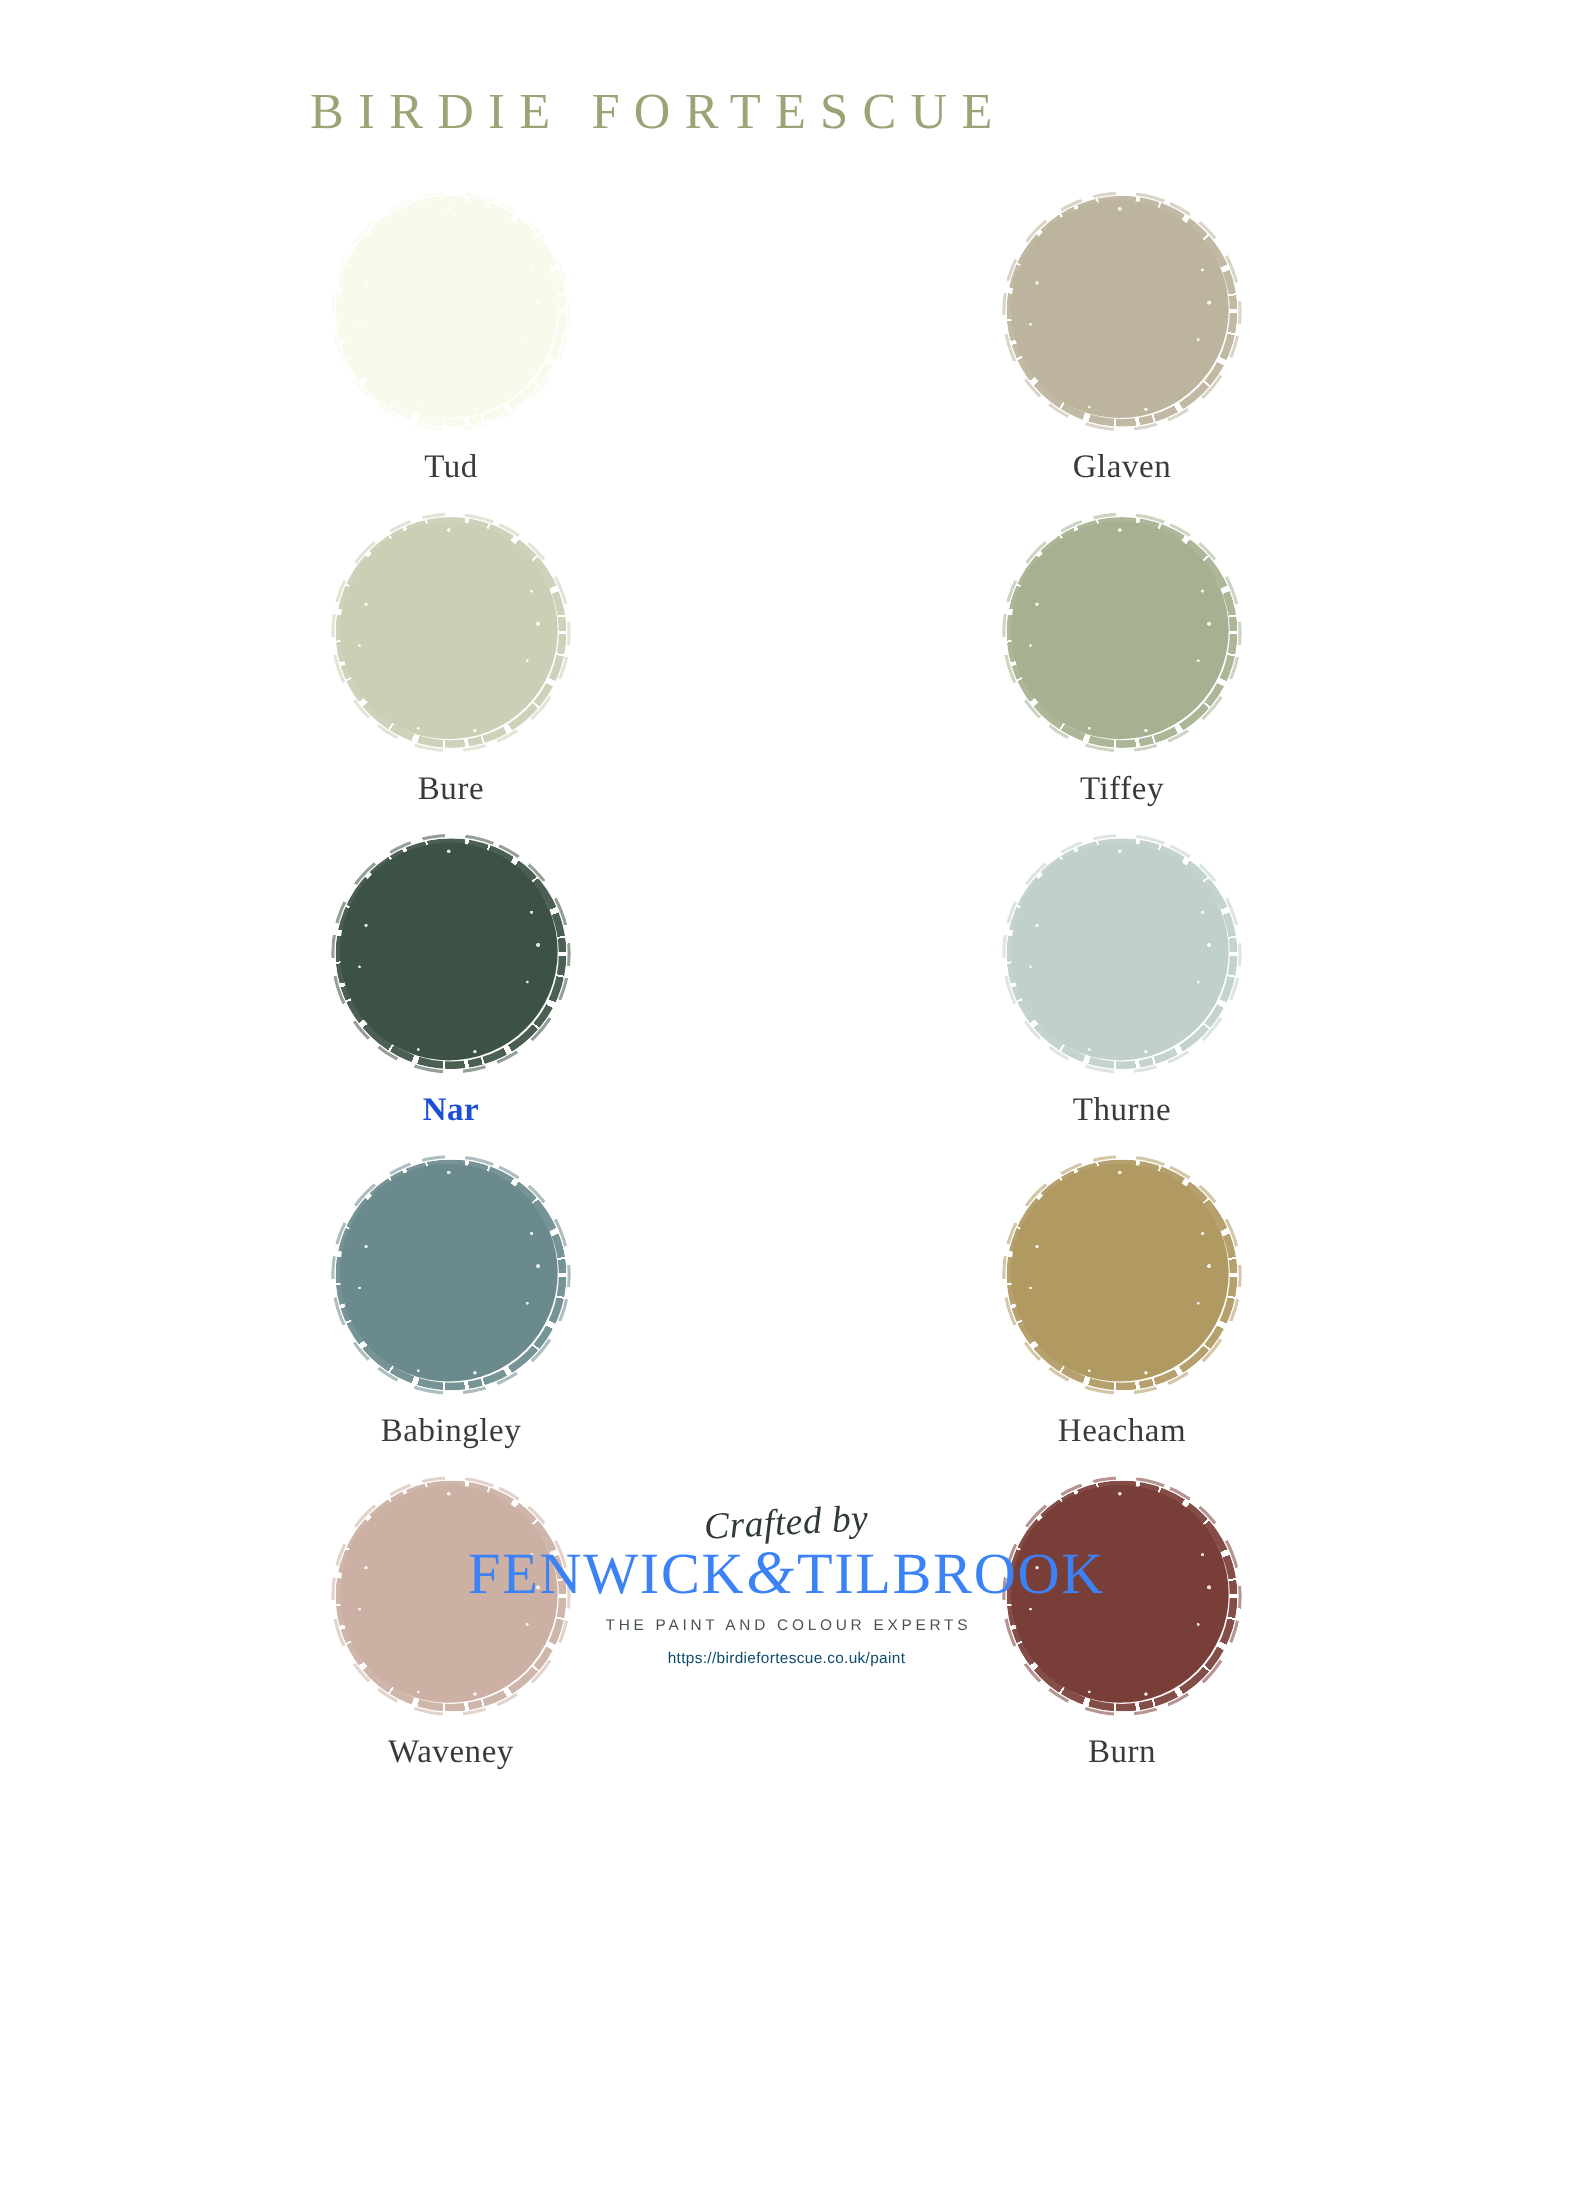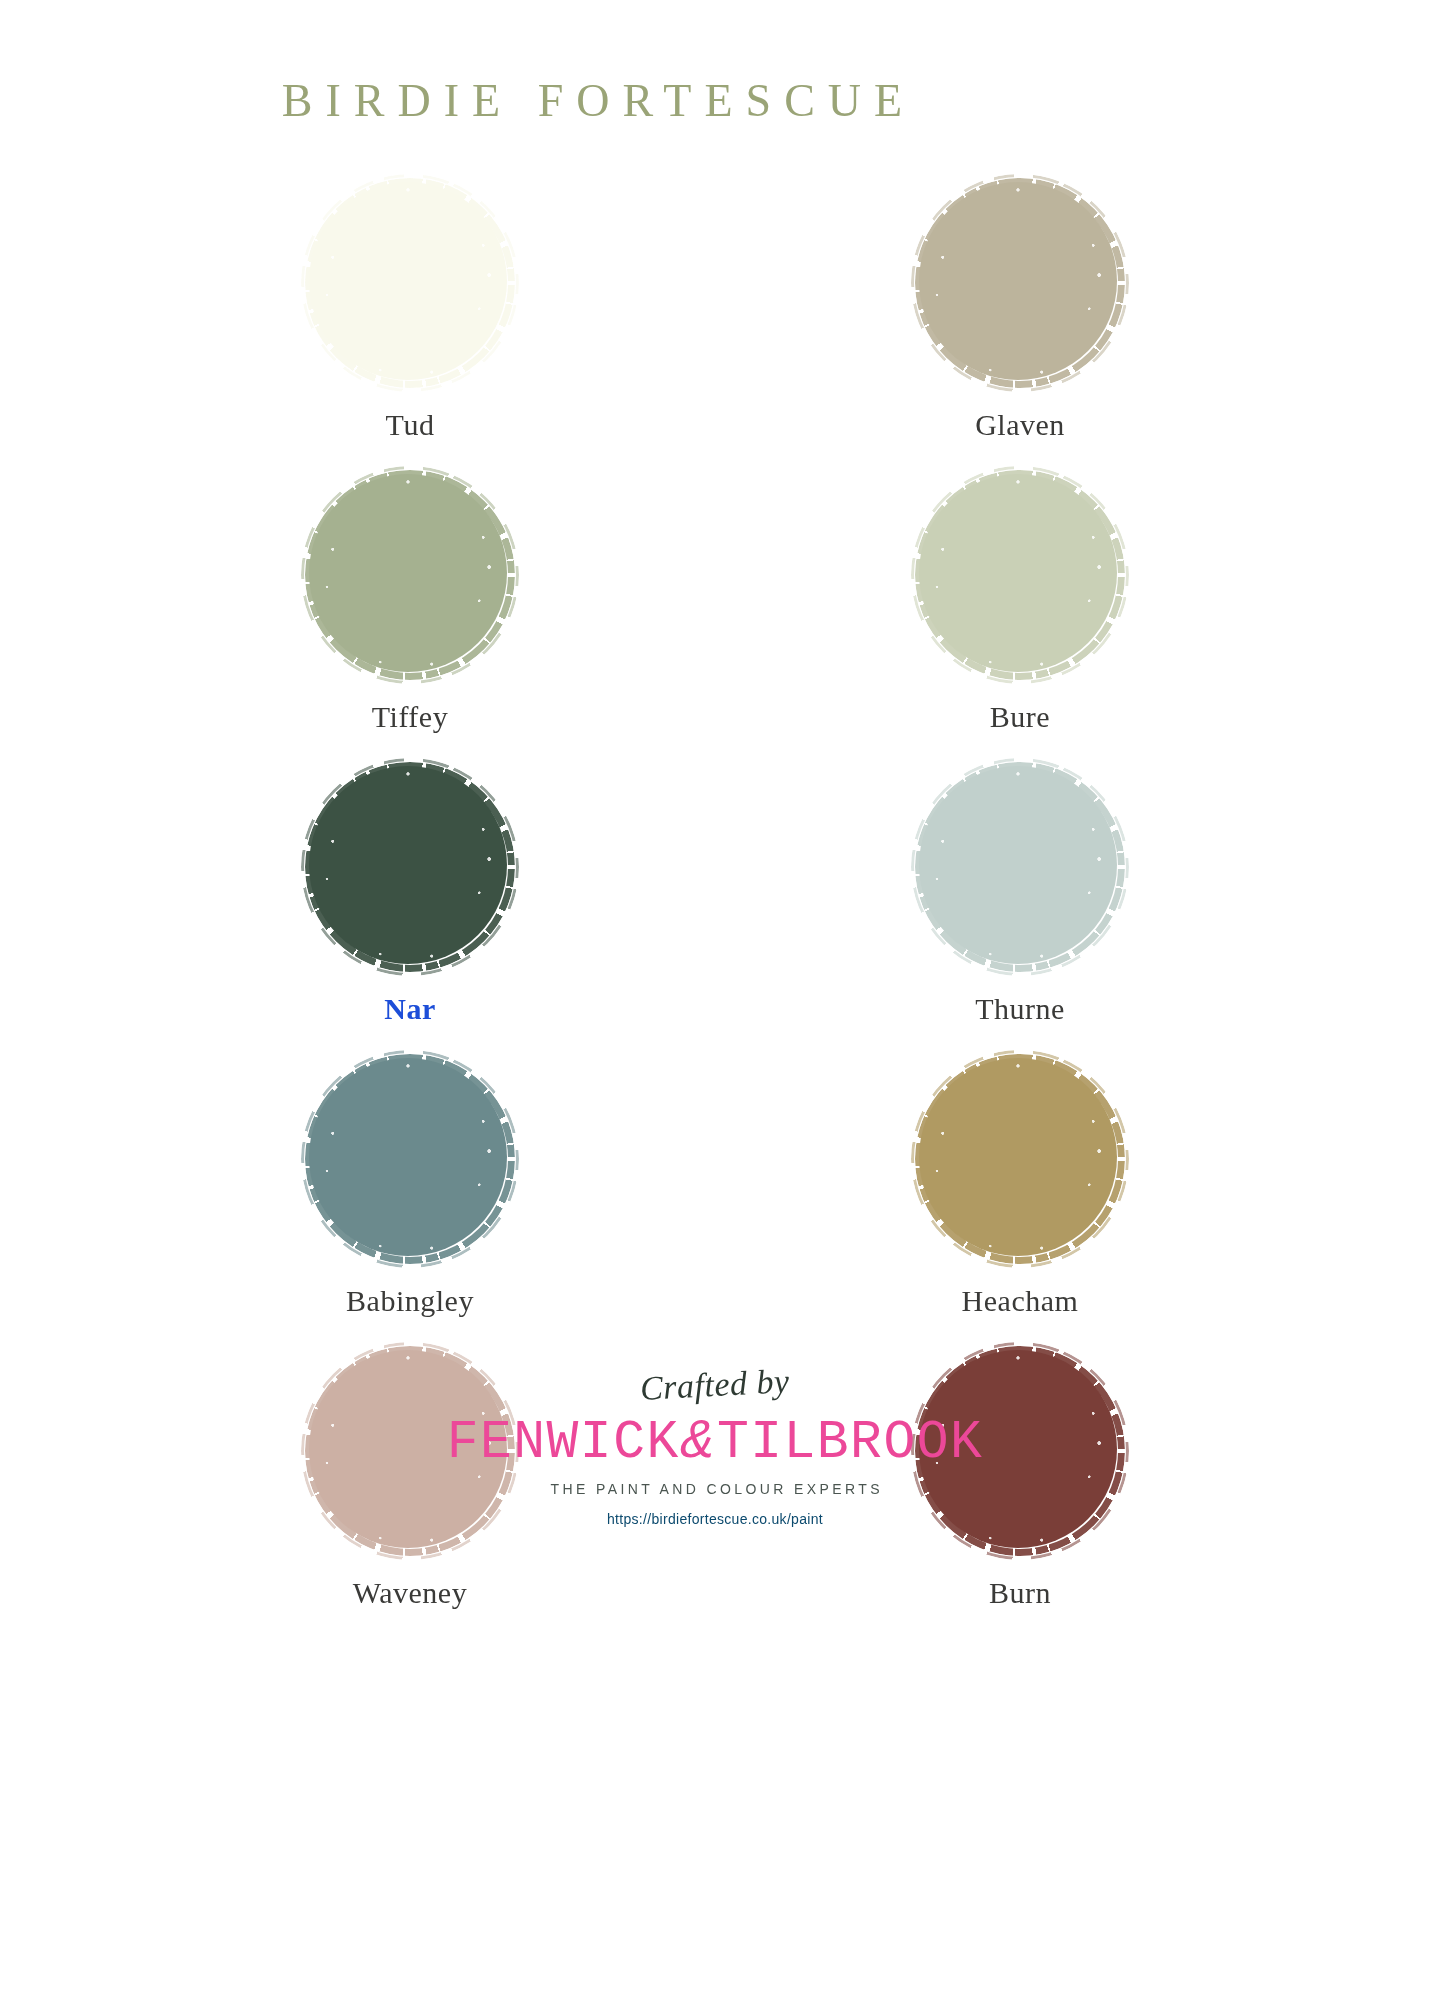--- a/index.html
+++ b/index.html
@@ -153,25 +153,25 @@
     font-family: "Liberation Serif", "DejaVu Serif", serif;
     font-style: italic;
     font-size: 34px;
     color: #2e3a33;
     line-height: 1;
     letter-spacing: .5px;
     transform: rotate(-3deg);
     display: inline-block;
   }
   #footer-logotype {
-    margin-top: 12px;
-    font-family: Liberation Mono, monospace;
+    margin-top: 0;
+    font-family: Liberation Serif, serif;
     font-size: 53px;
     letter-spacing: 1.5px;
-    color: #ec4899;
+    color: #3b82f6;
     line-height: 1;
     white-space: nowrap;
   }
   #footer-logotype .amp {
     font-style: italic;
     font-size: 56px;
     padding: 0 1px;
   }
   #footer-tagline {
     margin-top: 12px;
@@ -211,36 +211,36 @@
     <div class="swatch-cell">
       <div class="swatch-circle-wrap" style="--c: #bcb49c;">
         <div class="swatch-ring outer"></div>
         <div class="swatch-ring"></div>
         <div class="swatch-disc"></div>
         <div class="swatch-speckle"></div>
       </div>
       <div class="swatch-label" style="color: rgb(58, 58, 56);">Glaven</div>
     </div>
     <div class="swatch-cell">
+      <div class="swatch-circle-wrap" style="--c: #c9d0b6;">
+        <div class="swatch-ring outer"></div>
+        <div class="swatch-ring"></div>
+        <div class="swatch-disc"></div>
+        <div class="swatch-speckle"></div>
+      </div>
+      <div class="swatch-label" style="color: rgb(58, 58, 56);">Bure</div>
+    </div>
+    <div class="swatch-cell">
       <div class="swatch-circle-wrap" style="--c: #a5b190;">
         <div class="swatch-ring outer"></div>
         <div class="swatch-ring"></div>
         <div class="swatch-disc"></div>
         <div class="swatch-speckle"></div>
       </div>
       <div class="swatch-label" style="color: rgb(58, 58, 56);">Tiffey</div>
-    </div>
-    <div class="swatch-cell">
-      <div class="swatch-circle-wrap" style="--c: #c9d0b6;">
-        <div class="swatch-ring outer"></div>
-        <div class="swatch-ring"></div>
-        <div class="swatch-disc"></div>
-        <div class="swatch-speckle"></div>
-      </div>
-      <div class="swatch-label" style="color: rgb(58, 58, 56);">Bure</div>
     </div>
     <div class="swatch-cell">
       <div class="swatch-circle-wrap" style="--c: #3c5244;">
         <div class="swatch-ring outer"></div>
         <div class="swatch-ring"></div>
         <div class="swatch-disc"></div>
         <div class="swatch-speckle"></div>
       </div>
       <div class="swatch-label" style="color: #1d4ed8; font-weight: bold;">Nar</div>
     </div>

